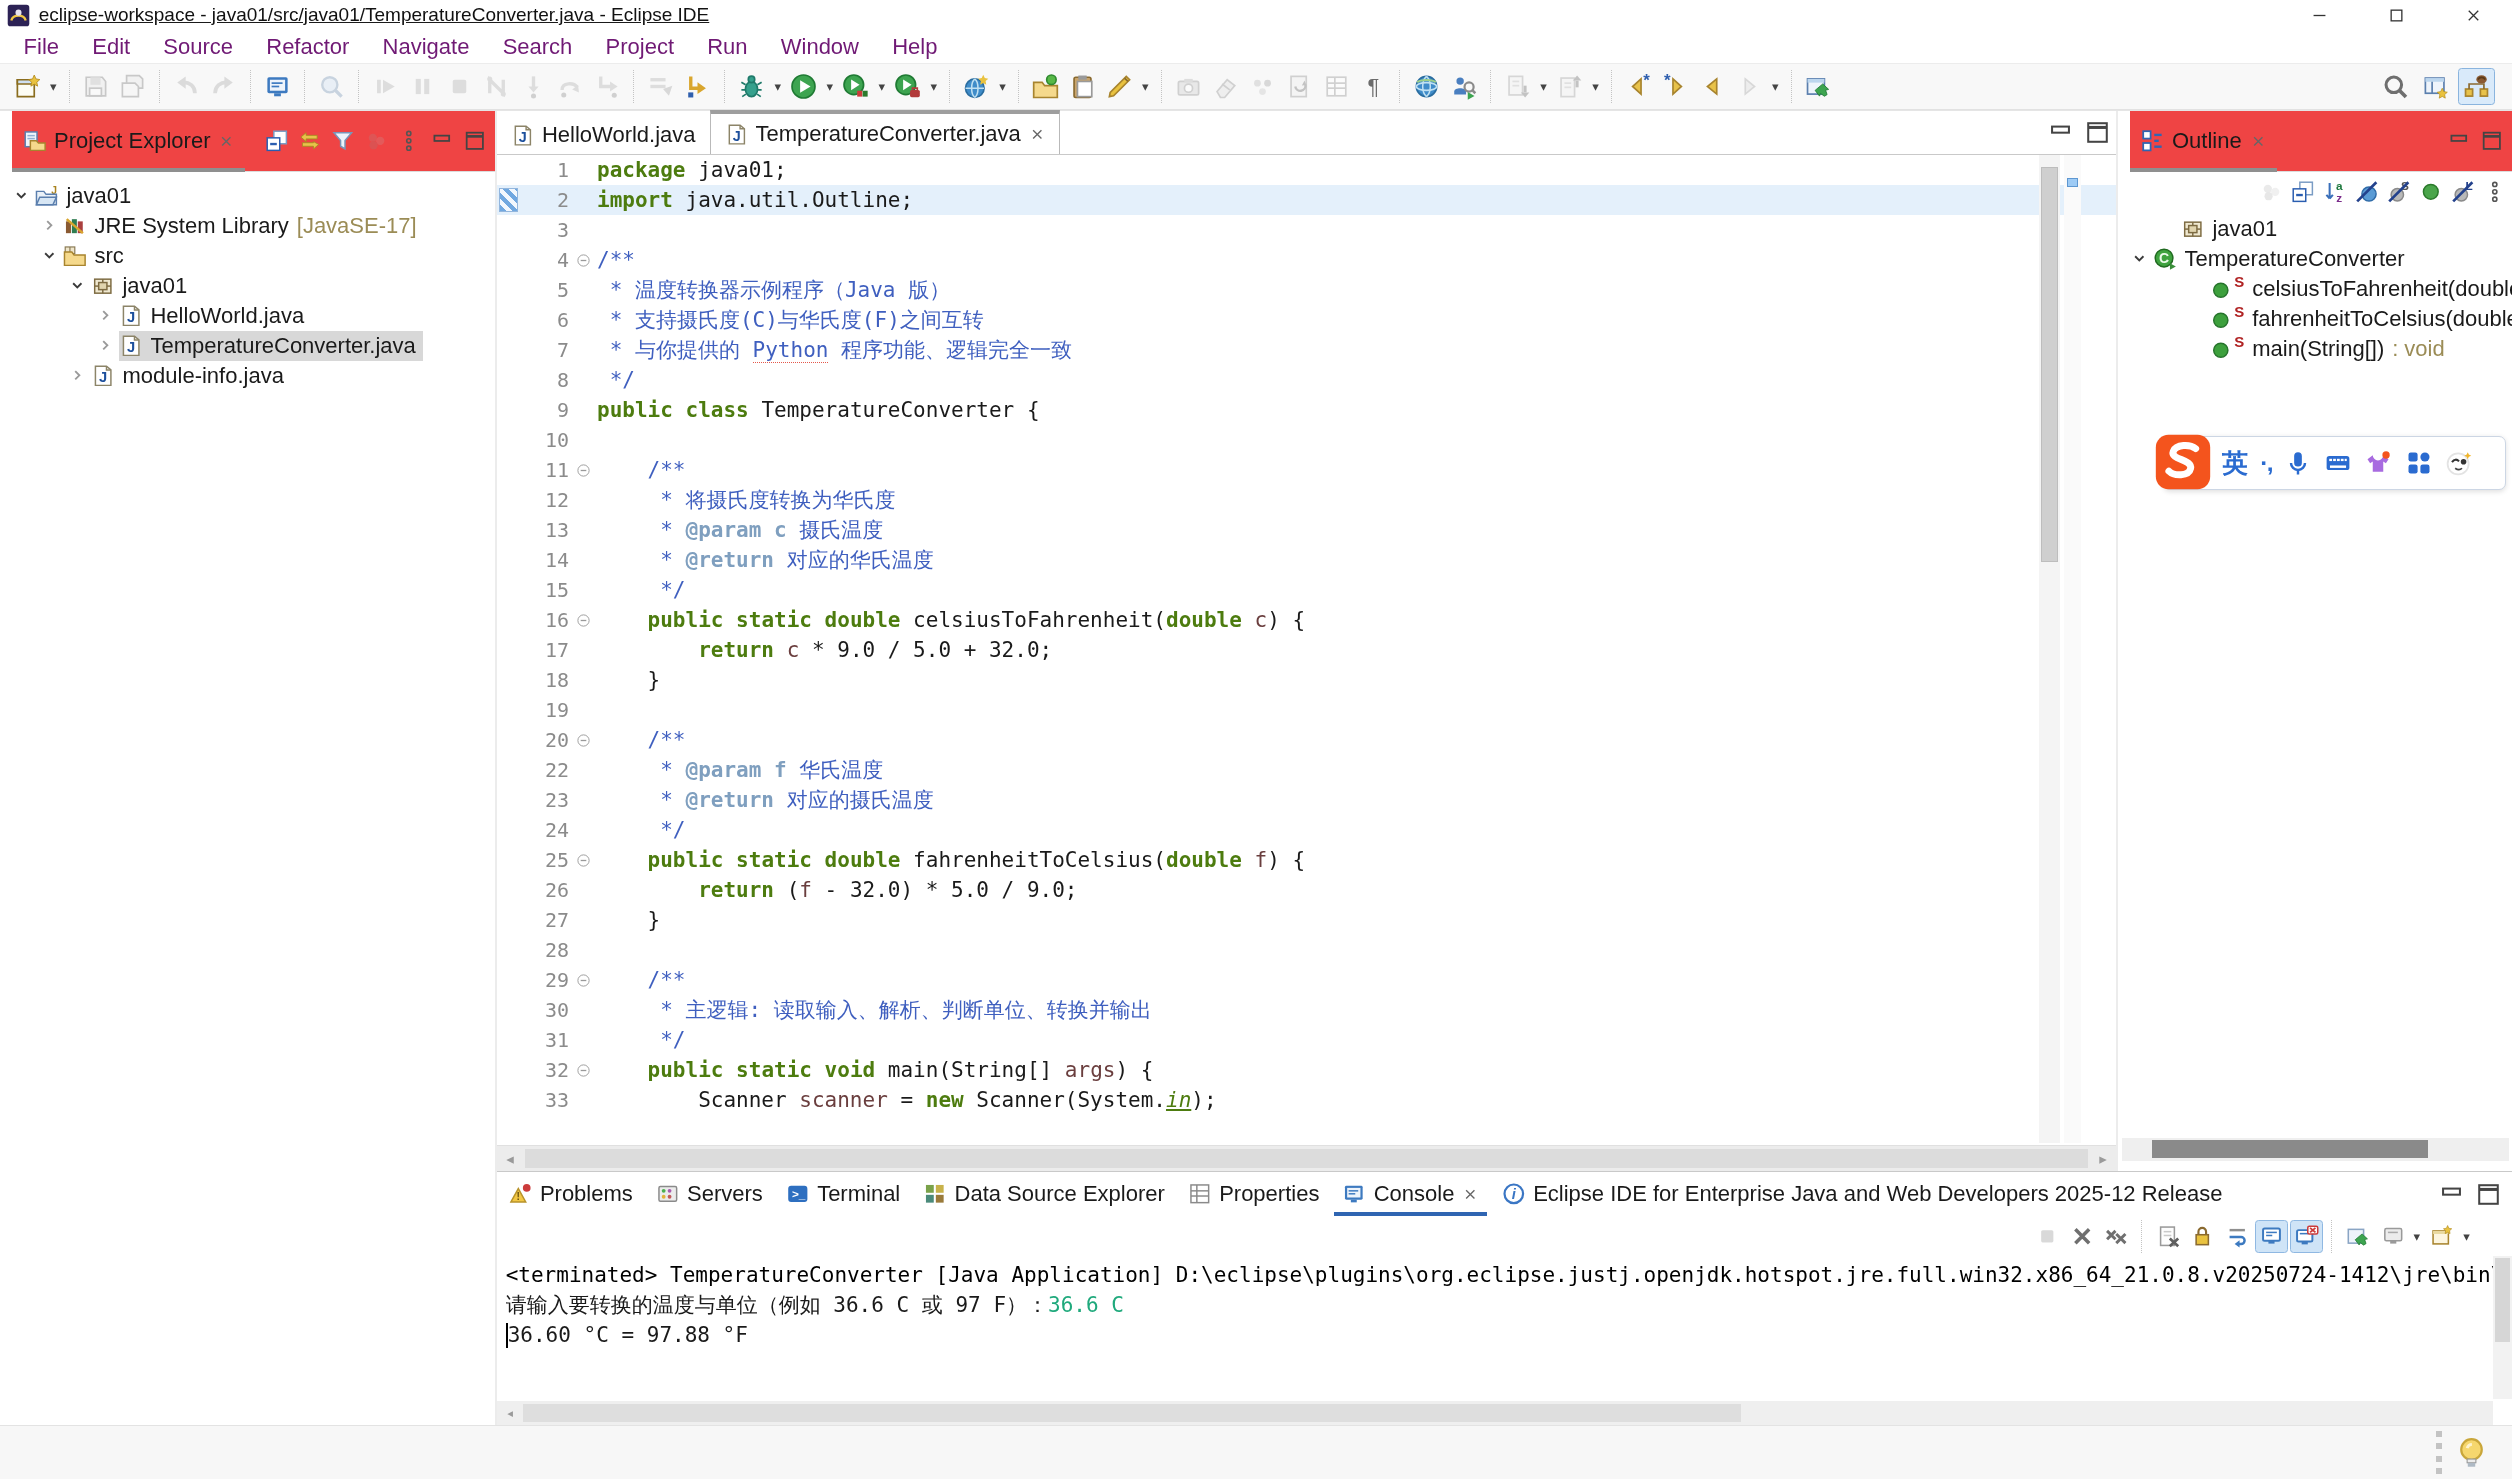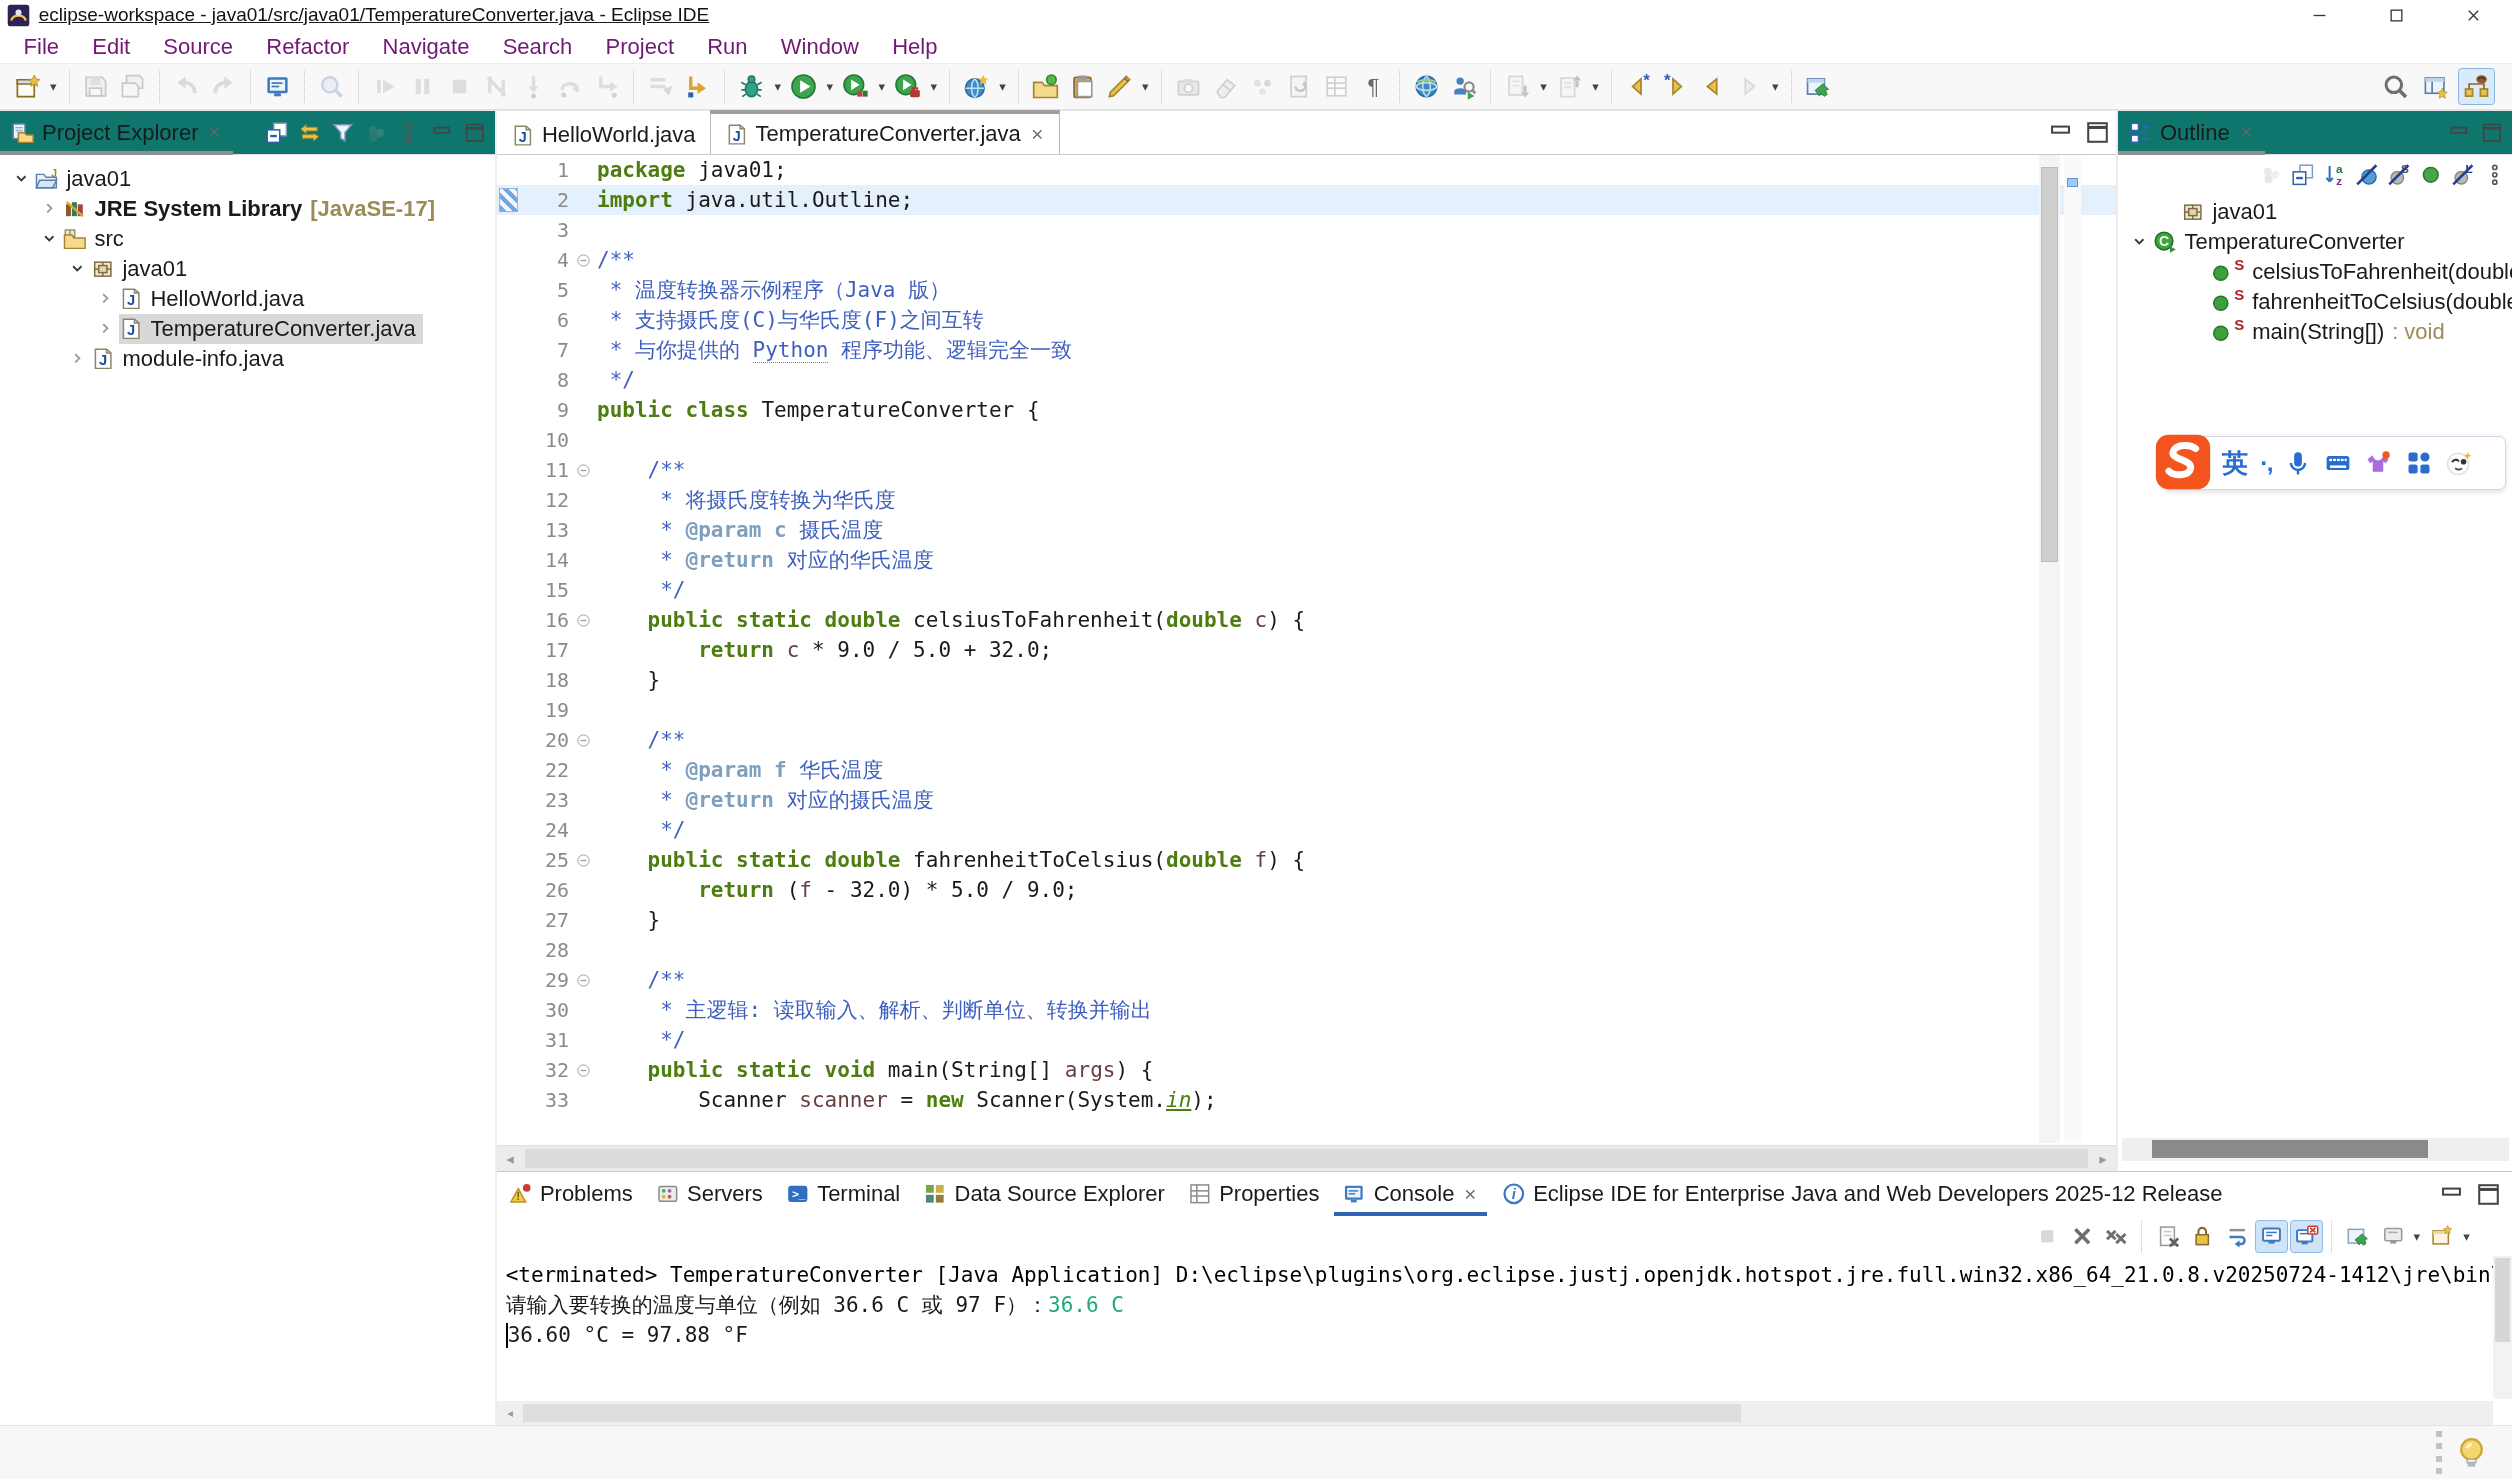--- a/index.html
+++ b/index.html
@@ -30,21 +30,21 @@
   .tspace { flex:1; }
   .persp-active { background:#d9eafa; border:0.9px solid #8ab4de; }
 
   
   .workspace { height:1315px; display:flex; border-top:0.9px solid #e5e5e5; }
   .explorer { width:497px; flex:none; border-right:2.6px solid #ececec; display:flex; flex-direction:column; background:#fff; }
   .right-col { flex:1; min-width:0; display:flex; flex-direction:column; }
   .top-split { height:1060px; display:flex; min-width:0; }
 
   
-  .view-header { height:44px; display:flex; align-items:center; border-bottom:0.9px solid #dcdcdc; background:#0f766e; flex:none; }
+  .view-header { height:61px; display:flex; align-items:center; border-bottom:0.9px solid #dcdcdc; background:#ef4444; flex:none;margin-left:12px; }
   .view-tab { display:flex; align-items:center; gap:7.9px; padding:0 10.5px; height:100%; position:relative; }
   .view-tab .ul { position:absolute; left:0; right:0; bottom:-0.9px; height:4.4px; background:#8f8f8f; }
   .view-tab .ticon svg { width:23.6px; height:23.6px; }
   .vclose svg { width:16.6px; height:16.6px; }
   .view-tools { margin-left:auto; display:flex; align-items:center; padding-right:3.5px; }
   .view-tools .tbi { width:33px; height:33px; }
   .view-tools .tbi svg { width:23.6px; height:23.6px; }
 
   
   .tree { padding-top:8.7px; flex:1; overflow:hidden; white-space:nowrap; }
@@ -572,21 +572,21 @@
             <span class="ticon">
               <svg viewBox="0 0 16 16" style="font-size:25px">
                 <text x="13" y="6.5" font-size="7" fill="#a8821e" font-weight="bold" text-anchor="middle">J</text>
                 <path d="M1 5h5l1.5 2H14.5v7H1z" fill="#eaf1f8" stroke="#5b7fae"></path>
                 <path d="M1 14l2.2-5h11.3l-2.3 5z" fill="#d7e6f4" stroke="#5b7fae"></path>
               </svg>
             </span>
             <span class="tlabel">java01</span>
           </span>
         </div>
-        <div class="trow" style="padding-left: 35px; font-weight: bold;">
+        <div class="trow" style="padding-left: 35px;">
           <span class="texp">
             <svg viewBox="0 0 16 16">
               <path d="M6 4l4 4-4 4" fill="none" stroke="#9a9a9a" stroke-width="1.8"></path>
             </svg>
           </span>
           <span class="tinner">
             <span class="ticon">
               <svg viewBox="0 0 16 16">
                 <rect x="2" y="5" width="3.4" height="8" fill="#8a5a32"></rect>
                 <rect x="6" y="3.5" width="3.4" height="9.5" fill="#2f7d52"></rect>

